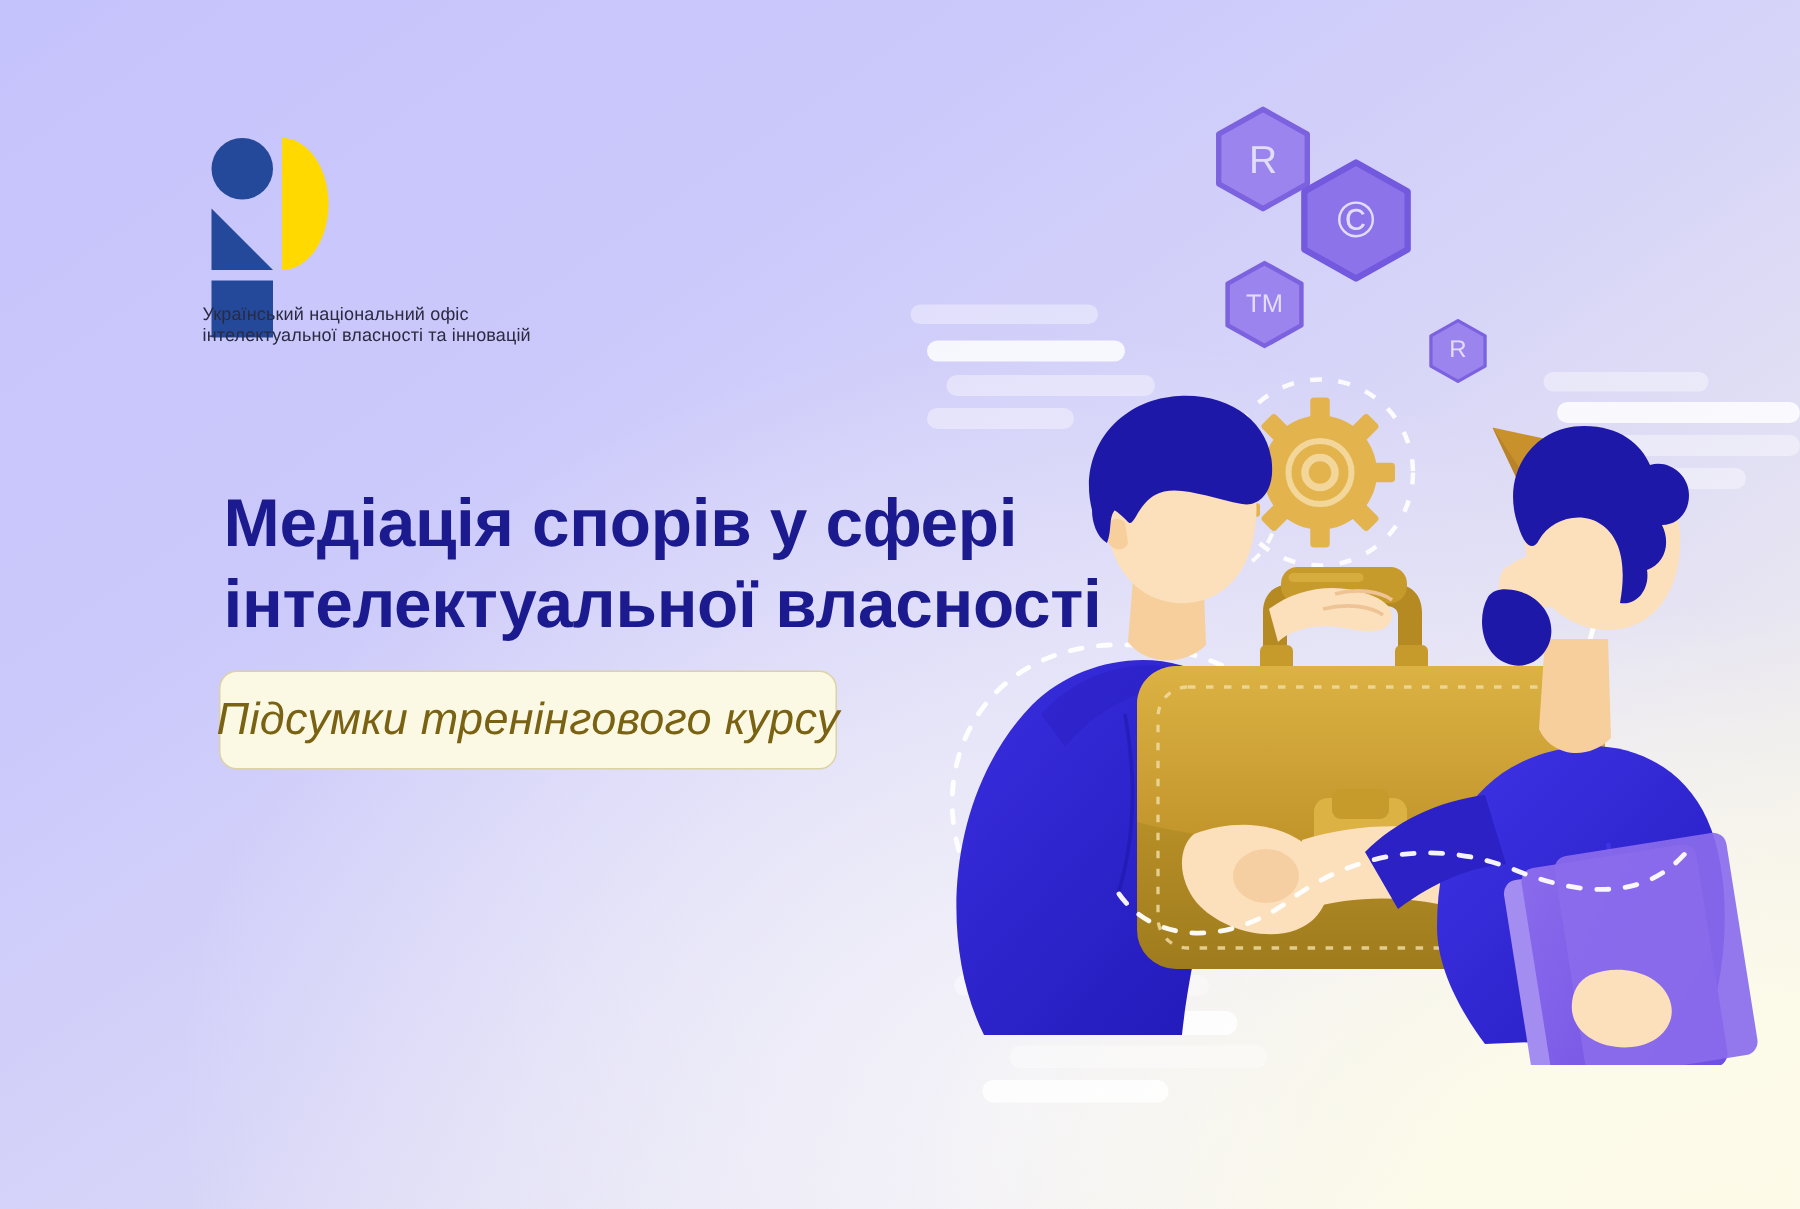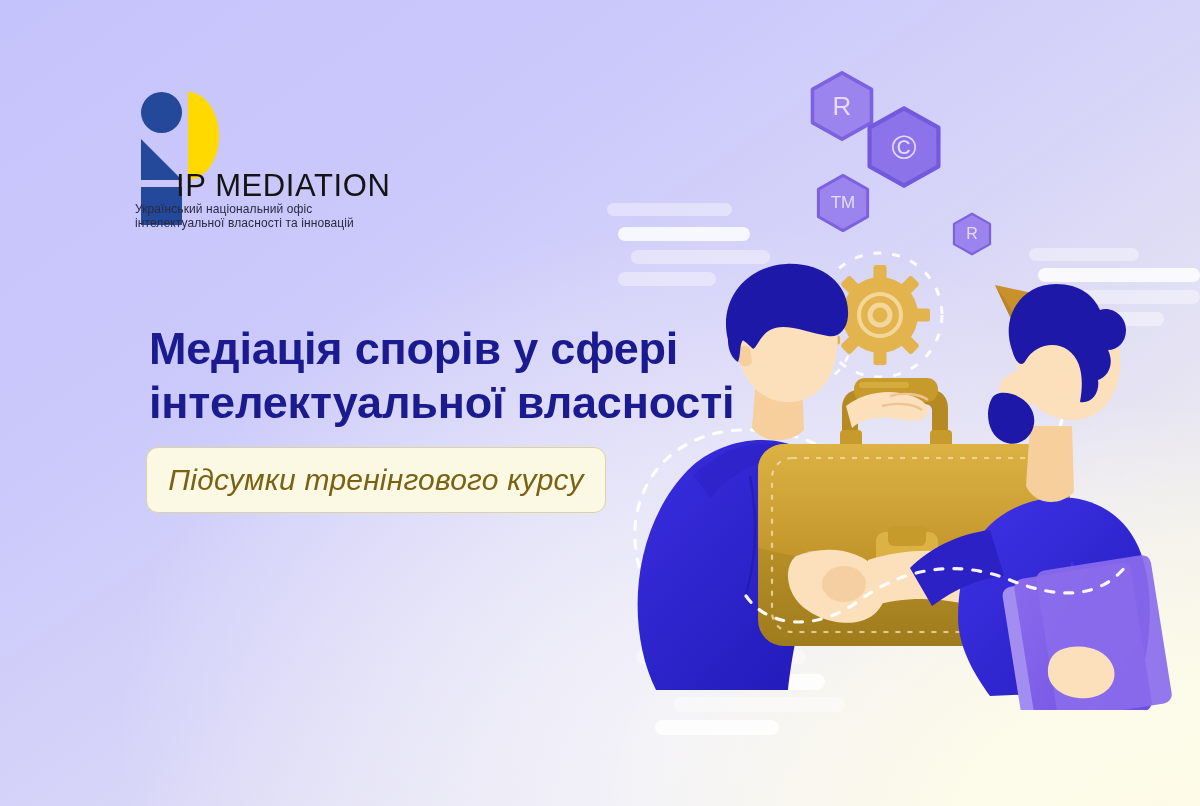--- a/index.html
+++ b/index.html
@@ -81,21 +81,21 @@
     font-weight: 700;
     color: #1b1b8f;
     letter-spacing: -0.2px;
   }
   .headline .ln { display: block; margin-left: 10px; }
 
   
   .badge {
     position: absolute;
     left: 146px; top: 447px;
-    width: 460px;
+    width: 412px;
     height: 66px;
     box-sizing: border-box;
     border: 1.5px solid #ddd2a4;
     border-radius: 12px;
     background: #fbf8e4;
     display: flex;
     align-items: center;
     justify-content: center;
   }
   .badge-text {
@@ -148,21 +148,20 @@
   </div>
 
   <div class="logo-wrap">
     <div class="logo-mark">
       <div class="lm-circle"></div>
       <div class="lm-tri"></div>
       <div class="lm-square"></div>
       <div class="lm-half"></div>
     </div>
   </div>
-  <div class="logo-title">IP MEDIATION</div>
   <div class="logo-sub">
     <div>Український національний офіс</div>
     <div>інтелектуальної власності та інновацій</div>
   </div>
 
   <div class="headline">
     <span class="ln">Медіація спорів у сфері</span>
     <span class="ln">інтелектуальної власності</span>
   </div>
 

